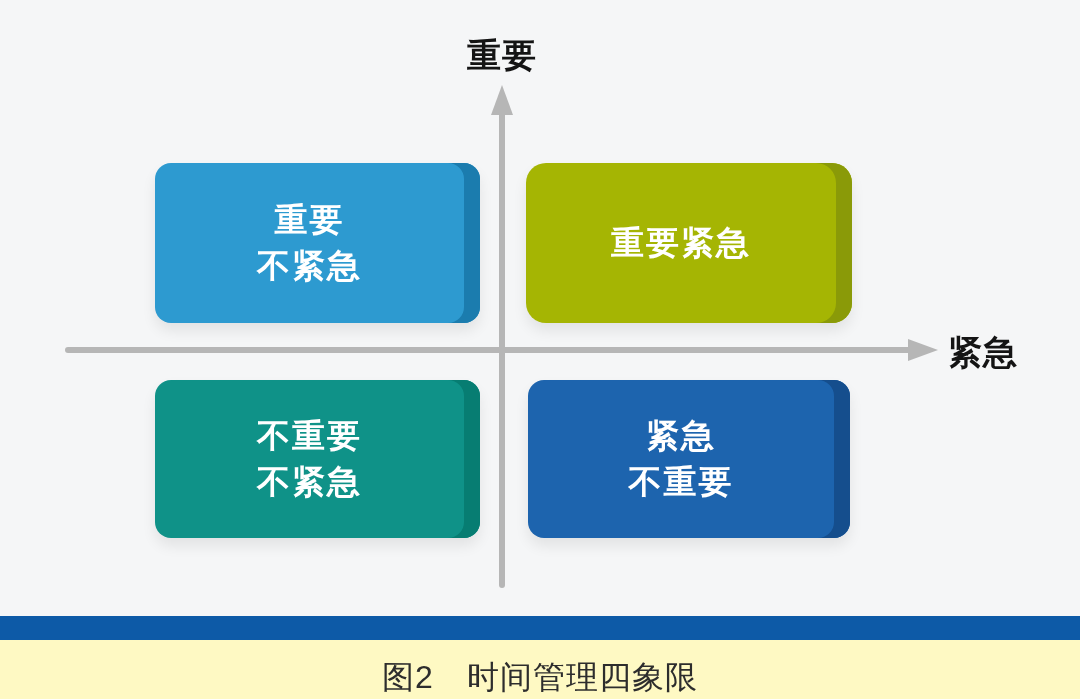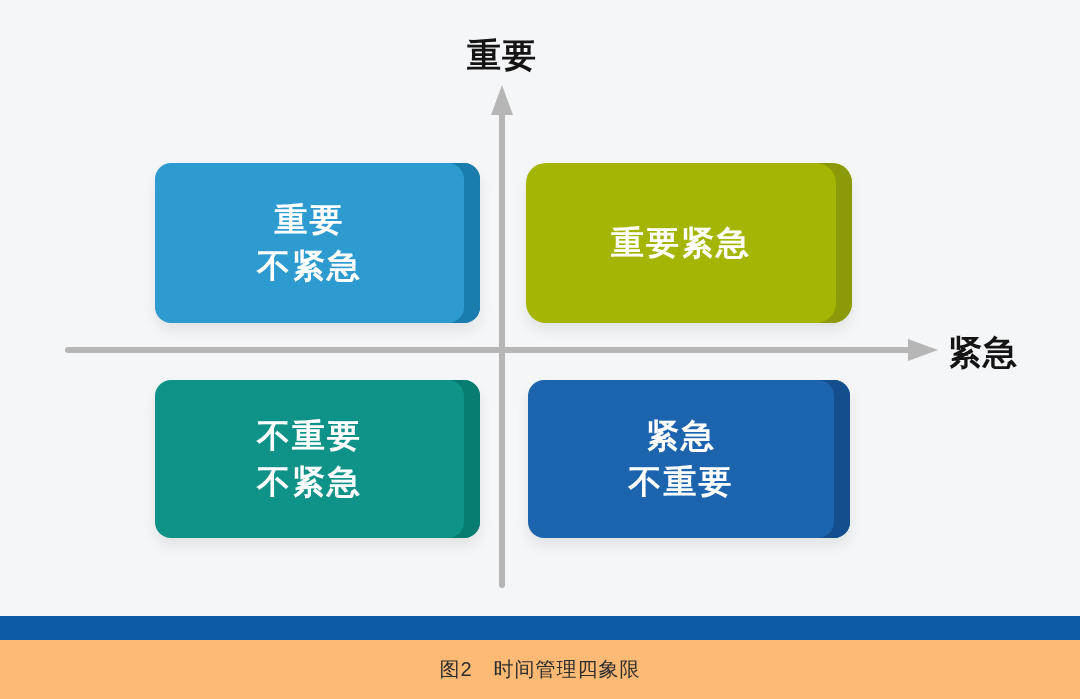--- a/index.html
+++ b/index.html
@@ -5,21 +5,21 @@
   * { margin: 0; padding: 0; box-sizing: border-box; }
   html, body { background: #ffffff; }
   body {
     font-family: "Liberation Sans", "DejaVu Sans", sans-serif;
     width: 1080px;
   }
   .canvas {
     position: relative;
     width: 1080px;
     height: 699px;
-    background: #fdba74;
+    background: #fef9c3;
     overflow: hidden;
     padding-left: 17px;
   }
   .chart-area {
     position: absolute;
     left: 0; top: 0;
     width: 1080px;
     height: 616px;
     background: #f5f6f7;
   }
@@ -95,21 +95,21 @@
     position: absolute;
     left: 0; top: 616px;
     width: 1080px; height: 24px;
   }
   .caption {
     position: absolute;
     left: 0; top: 656px;
     width: 1080px;
     text-align: center;
     color: #2d2d2d;
-    font-size: 20px;
+    font-size: 32px;
     font-weight: normal;
     letter-spacing: 1px;
   }
 </style>
 </head>
 <body>
 
 <div class="canvas">
 
   <div class="chart-area" style="background: rgb(245, 246, 247);">

